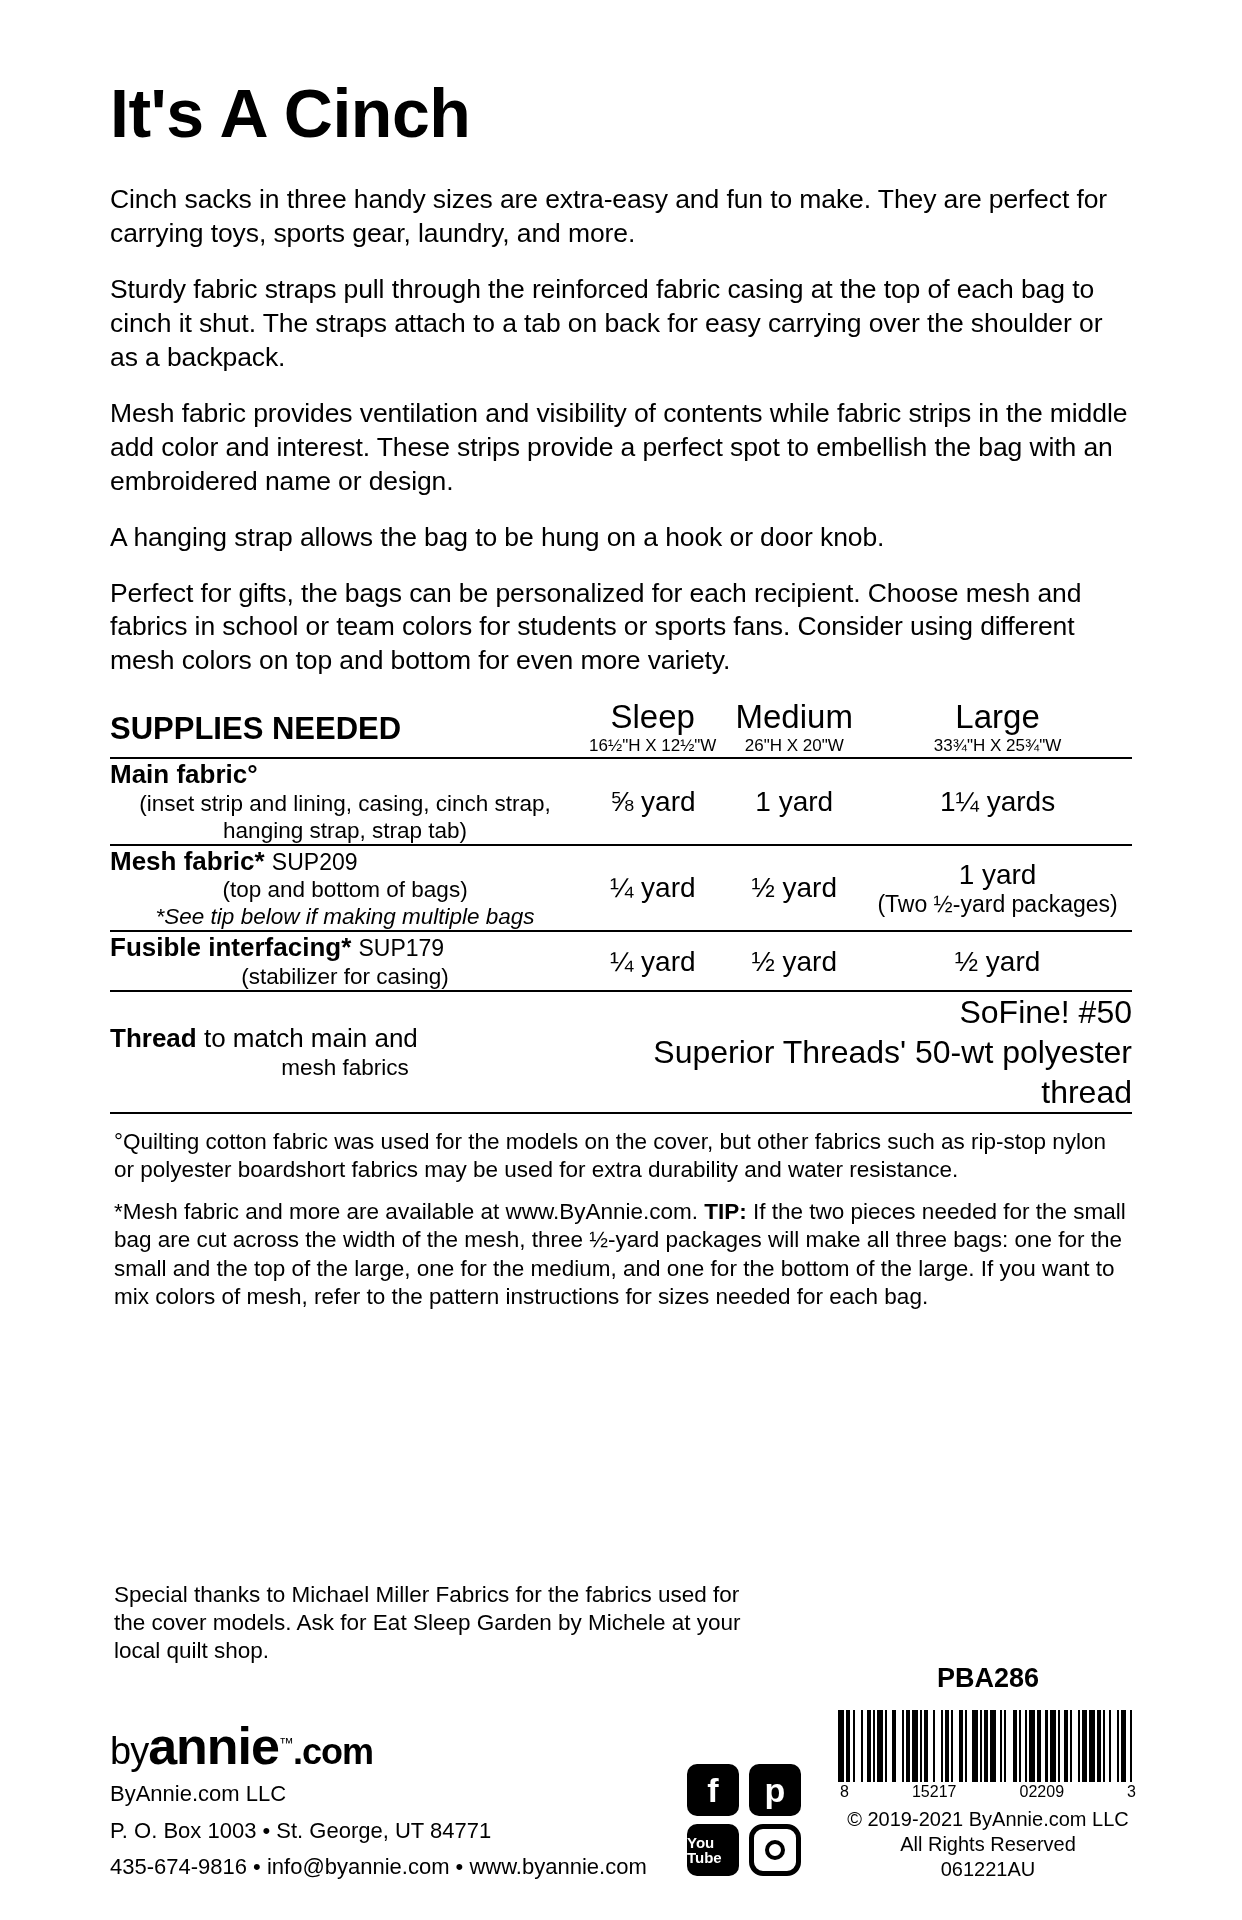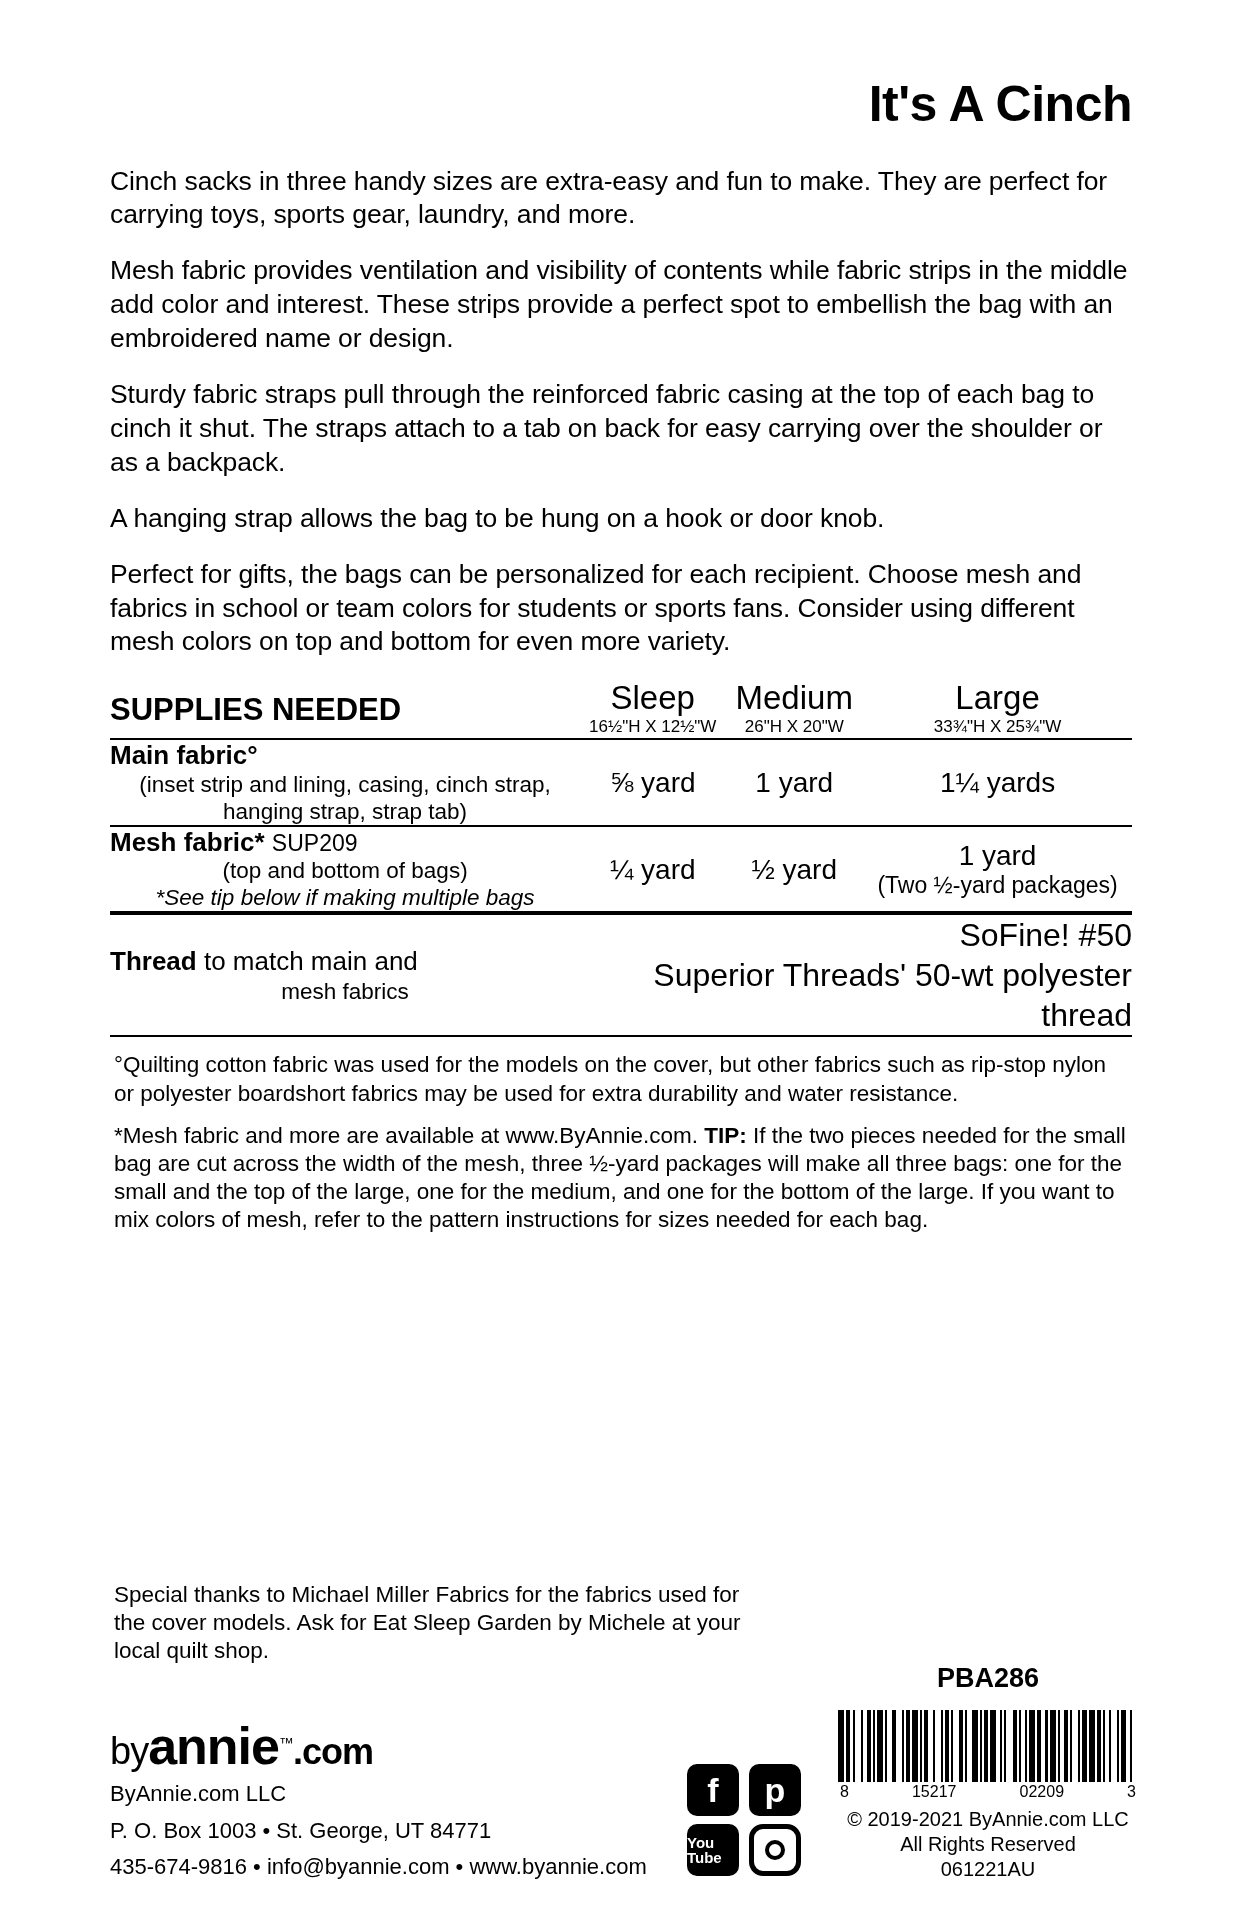--- a/index.html
+++ b/index.html
@@ -13,22 +13,22 @@
     position: relative;
     overflow: hidden;
   }
   .page {
     width: 1242px;
     height: 1920px;
     padding: 78px 110px 0 110px;
     position: relative;
   }
   .title {
-    text-align: right;
-    font-size: 50px;
+    text-align: left;
+    font-size: 68px;
     font-weight: bold;
     letter-spacing: -0.5px;
     line-height: 1.05;
     margin: 0 0 34px 0;
   }
   .para {
     font-size: 26.5px;
     line-height: 1.28;
     margin: 0 0 22px 0;
     letter-spacing: -0.1px;
@@ -186,22 +186,22 @@
   }
 </style>
 </head>
 <body>
 
 <div class="page">
 
   <h1 class="title">It's A Cinch</h1>
 
   <p class="para">Cinch sacks in three handy sizes are extra-easy and fun to make. They are perfect for carrying toys, sports gear, laundry, and more.</p>
+  <p class="para">Sturdy fabric straps pull through the reinforced fabric casing at the top of each bag to cinch it shut. The straps attach to a tab on back for easy carrying over the shoulder or as a backpack.</p>
   <p class="para">Mesh fabric provides ventilation and visibility of contents while fabric strips in the middle add color and interest. These strips provide a perfect spot to embellish the bag with an embroidered name or design.</p>
-  <p class="para">Sturdy fabric straps pull through the reinforced fabric casing at the top of each bag to cinch it shut. The straps attach to a tab on back for easy carrying over the shoulder or as a backpack.</p>
   <p class="para">A hanging strap allows the bag to be hung on a hook or door knob.</p>
   <p class="para">Perfect for gifts, the bags can be personalized for each recipient. Choose mesh and fabrics in school or team colors for students or sports fans. Consider using different mesh colors on top and bottom for even more variety.</p>
 
   <table class="supplies">
     <tbody>
         <tr class="hdr-row">
       <td class="supplies-label">SUPPLIES NEEDED</td>
       <td class="size-head">
         <div class="size-name">Sleep</div>
         <div class="size-dims">16½"H X 12½"W</div>
@@ -245,20 +245,32 @@
       <td class="val">½ yard</td>
       <td class="val">
         <span>1 yard</span>
         <span class="small2">(Two ½-yard packages)</span>
       </td>
     </tr>
     <tr class="rule-row">
           <td colspan="4"></td>
         </tr>
 
+    <tr>
+      <td class="item-cell">
+        <div class="item-title">
+          <span>Fusible interfacing*</span>
+          <span class="code">SUP179</span>
+        </div>
+        <div class="item-sub">(stabilizer for casing)</div>
+      </td>
+      <td class="val">¼ yard</td>
+      <td class="val">½ yard</td>
+      <td class="val">½ yard</td>
+    </tr>
     <tr class="rule-row">
           <td colspan="4"></td>
         </tr>
 
     <tr>
       <td class="item-cell">
         <div class="item-title">
           <span>Thread</span><span class="item-sub" style="font-size:26px"> to match main and</span>
         </div>
         <div class="item-sub">mesh fabrics</div>

